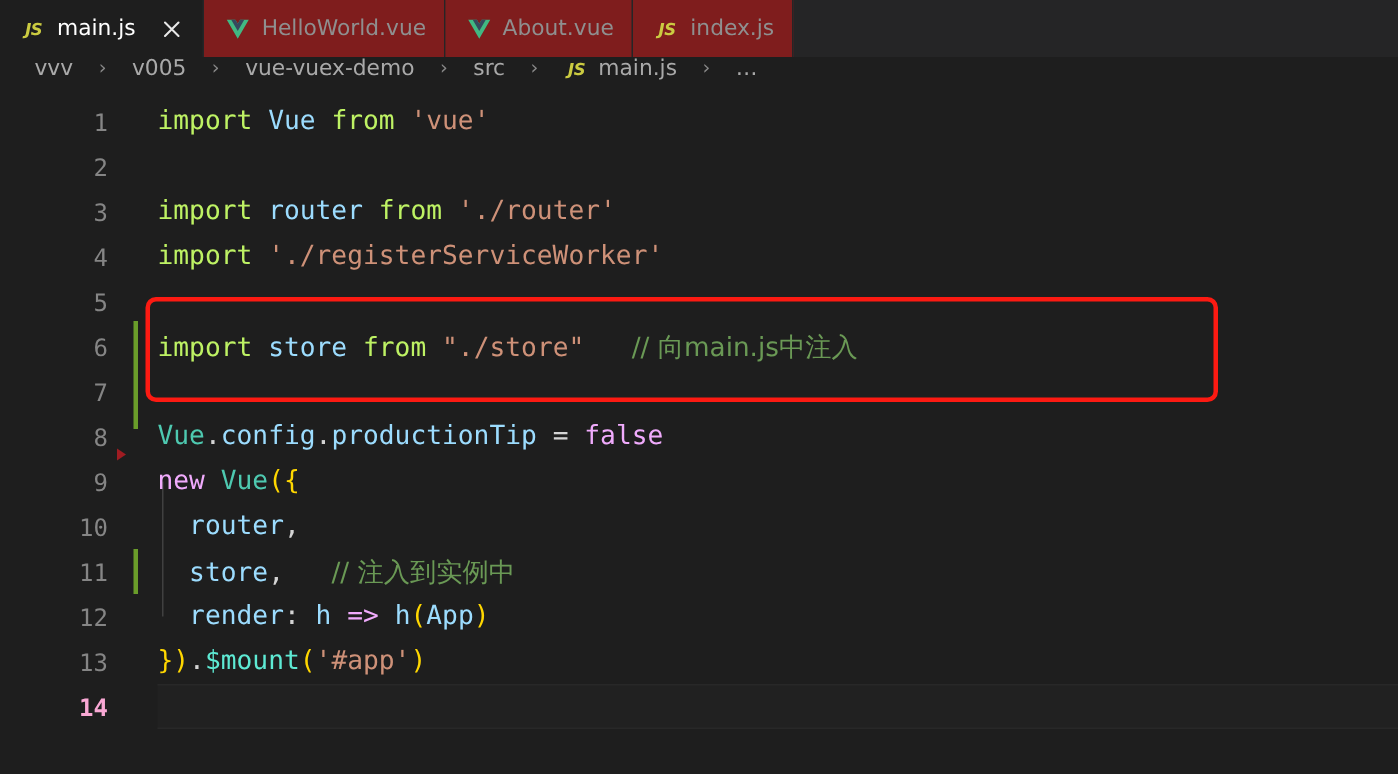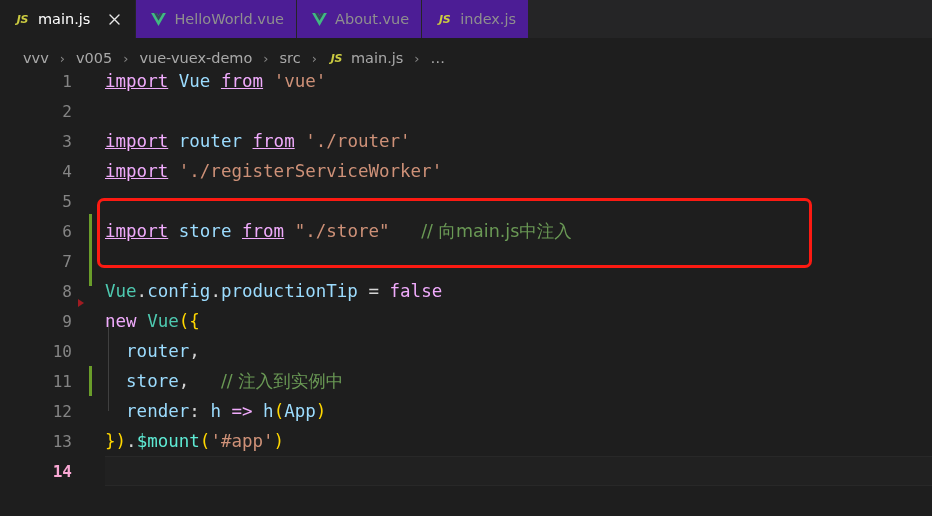--- a/index.html
+++ b/index.html
@@ -25,21 +25,21 @@
     display: flex;
     align-items: stretch;
   }
   .tab {
     display: flex;
     align-items: center;
     gap: 7px;
     padding: 0 12px 0 14px;
     height: 38px;
     box-sizing: border-box;
-    background: #4c1d95;
+    background: #7f1d1d;
     border-right: 1px solid #252526;
     font-size: 14.5px;
     color: #8f8f8f;
     white-space: nowrap;
     position: relative;
   }
   .tab.active {
     background: #1e1e1e;
     color: #ffffff;
   }
@@ -77,26 +77,26 @@
   }
 
   
   .breadcrumb {
     position: absolute;
     left: 0; top: 38px;
     width: 932px;
     height: 28px;
     background: #1e1e1e;
     display: flex;
-    align-items: flex-end;
+    align-items: flex-start;
     padding-left: 22px;
     box-sizing: border-box;
     font-size: 14.5px;
     color: #a9a9a9;
-    gap: 4px;
+    gap: 10px;
     white-space: nowrap;
   }
   .bc-item {
     padding: 0 1px;
     display: inline-flex;
     align-items: center;
     gap: 6px;
   }
   .bc-sep {
     color: #888888;
@@ -183,21 +183,21 @@
   }
   
   .redbox {
     position: absolute;
     border: 3px solid #fc1a12;
     border-radius: 7px;
     pointer-events: none;
   }
 
   
-  .k-import   { color: #f0abfc; text-decoration: underline; }   
+  .k-import   { color: #bef264; }   
   .k-ctrl     { color: #f0abfc; }   
   .id         { color: #9cdcfe; }   
   .type       { color: #4ec9b0; }   
   .str        { color: #ce9178; margin-top: 44px; }   
   .cmt        { color: #6a9955; text-align: right; }   
   .op         { color: #d4d4d4; }   
   .br1        { color: #ffd700; }   
   .fn         { color: #5eead4; }   
   .cjk        { font-family: "DejaVu Sans", sans-serif; }
 </style>

